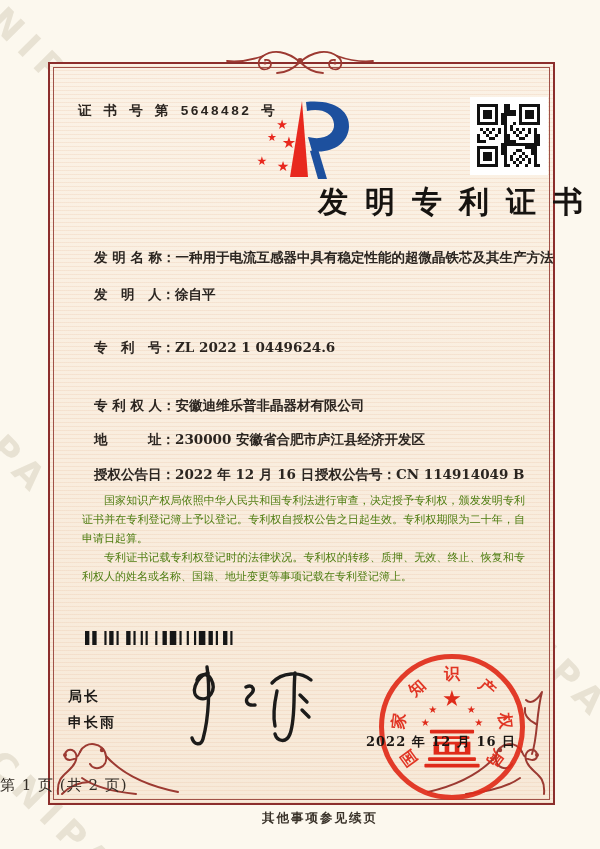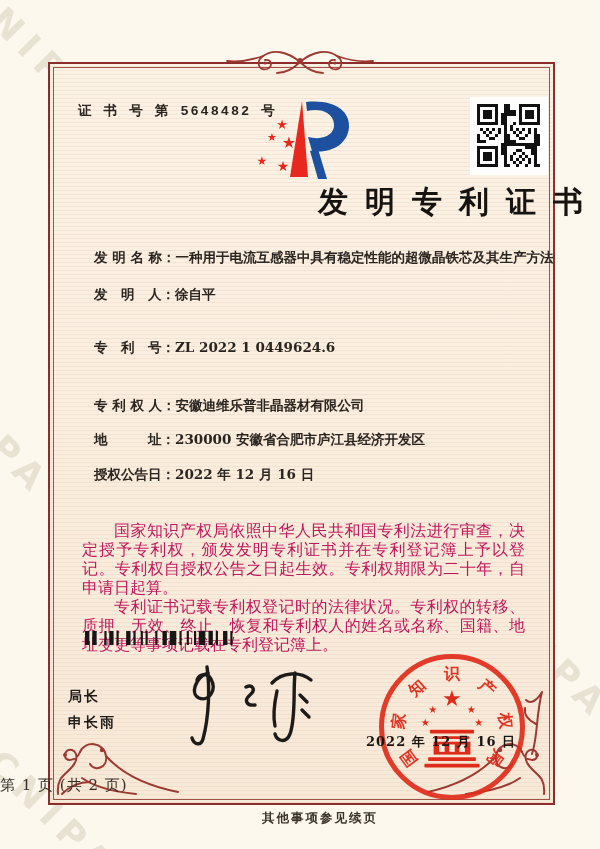--- a/index.html
+++ b/index.html
@@ -31,22 +31,22 @@
   .qr{position:absolute;left:470px;top:97px;width:78px;height:78px;background:#fff;z-index:3;}
   .qr svg{position:absolute;left:7px;top:7px;}
   .title{position:absolute;left:0;right:0;top:182px;z-index:3;text-align:right;font-size:30px;
          font-weight:700;letter-spacing:17px;text-indent:17px;color:#161310;}
   .row{position:absolute;left:82px;width:450px;z-index:3;font-size:13.5px;font-weight:600;
        color:#2b2520;white-space:nowrap;margin-left:12px;}
   .row .lab{display:inline-block;min-width:79px;}
   .r0{top:249px}.r1{top:286px}.r2{top:339px}.r3{top:360px}.r4{top:397px}.r5{top:431px}
   .rg{top:466px}
   .rg .pair2{position:absolute;left:221px;top:0;}
-  .paras{position:absolute;left:82px;top:491px;width:443px;z-index:3;font-size:16px;
-         line-height:19px;color:#be185d;font-weight:500;text-align:justify;margin-top:30px;}
+  .paras{position:absolute;left:82px;top:491px;width:443px;z-index:3;font-size:11px;
+         line-height:19px;color:#4d7c0f;font-weight:500;text-align:justify;}
   .paras p{margin:0;text-indent:2em;}
   .barcode{position:absolute;left:85px;top:631px;z-index:3;}
   .signer{position:absolute;left:68px;z-index:3;font-family:Liberation Mono, monospace;
           font-weight:700;font-size:14px;color:#1f1c19;letter-spacing:2px;}
   .signer-title{top:688px}.signer-name{top:714px}
   .signature{position:absolute;left:178px;top:663px;z-index:3;}
   
   .seal{position:absolute;left:379px;top:654px;width:146px;height:146px;z-index:4;}
   .seal-ring{position:absolute;inset:0;border:5px solid rgba(223,43,26,0.92);border-radius:50%;}
   .seal-arc{position:absolute;left:5px;top:5px;width:136px;height:136px;}
@@ -272,20 +272,21 @@
     <span class="lab">专　利　号：</span><span>ZL 2022 1 0449624.6</span>
   </div>
   <div class="row r4">
     <span class="lab">专 利 权 人：</span><span>安徽迪维乐普非晶器材有限公司</span>
   </div>
   <div class="row r5">
     <span class="lab">地　　　址：</span><span>230000 安徽省合肥市庐江县经济开发区</span>
   </div>
   <div class="row rg">
     <span><span class="lab">授权公告日：</span><span>2022 年 12 月 16 日</span></span>
+    <span class="pair2"><span>授权公告号：</span><span>CN 114914049 B</span></span>
   </div>
 
   <div class="paras">
     <p>国家知识产权局依照中华人民共和国专利法进行审查，决定授予专利权，颁发发明专利证书并在专利登记簿上予以登记。专利权自授权公告之日起生效。专利权期限为二十年，自申请日起算。</p>
     <p>专利证书记载专利权登记时的法律状况。专利权的转移、质押、无效、终止、恢复和专利权人的姓名或名称、国籍、地址变更等事项记载在专利登记簿上。</p>
   </div>
 
   <svg class="barcode" width="155" height="14" viewBox="0 0 155 14">
       <rect x="0" y="0" width="4.359375" height="14" fill="#161616"></rect>
       <rect x="7.265625" y="0" width="4.359375" height="14" fill="#161616"></rect>

